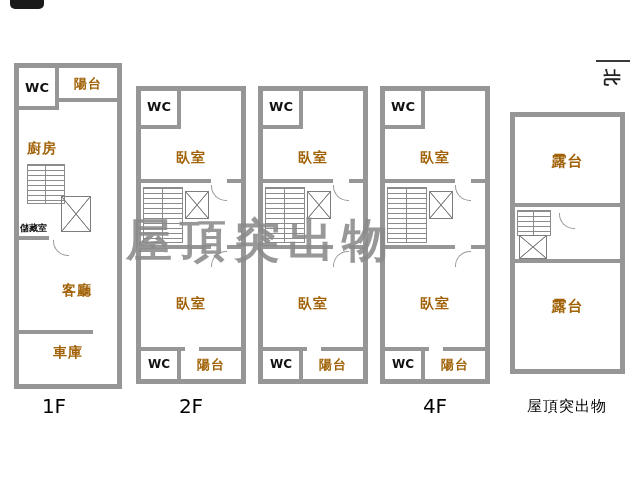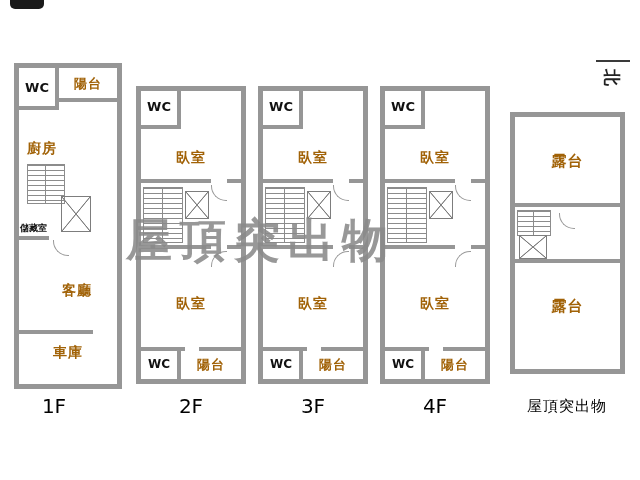--- a/index.html
+++ b/index.html
@@ -101,21 +101,20 @@
     <div class="wallh" style="left:0;top:154px;width:70px;height:4px"></div>
     <div class="wallh" style="left:86px;top:154px;width:14px;height:4px"></div>
     <div class="arc" style="left:70px;top:160px;transform:scaleY(-1)"></div>
     <div class="lbl-cjk" style="left:0;top:204px;width:100px">臥室</div>
     <div class="wallh" style="left:0;top:256px;width:44px;height:4px"></div>
     <div class="wallh" style="left:58px;top:256px;width:42px;height:4px"></div>
     <div class="wallv" style="left:36px;top:256px;width:4px;height:32px"></div>
     <div class="lbl" style="left:0;top:266px;width:36px;font-size:12px">WC</div>
     <div class="lbl-cjk" style="left:40px;top:265px;width:60px;font-size:13px">陽台</div>
   </div>
-  <div class="floor-label" style="left:258px;top:394px;width:110px">3F</div>
 
   <div class="unit" style="left:380px;top:86px;width:110px;height:298px">
     <div class="wallv" style="left:36px;top:0;width:4px;height:34px"></div>
     <div class="wallh" style="left:0;top:34px;width:40px;height:4px"></div>
     <div class="lbl" style="left:0;top:8px;width:36px">WC</div>
     <div class="lbl-cjk" style="left:0;top:58px;width:100px">臥室</div>
     <div class="wallh" style="left:0;top:88px;width:70px;height:4px"></div>
     <div class="wallh" style="left:86px;top:88px;width:14px;height:4px"></div>
     <div class="stairs" style="left:2px;top:96px;width:38px;height:54px">
       <div class="stair-mid" style="left:18px;top:0;height:54px"></div>

